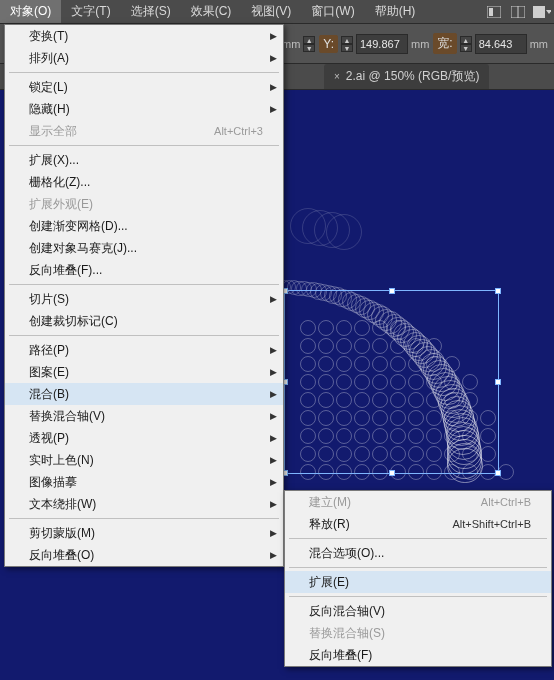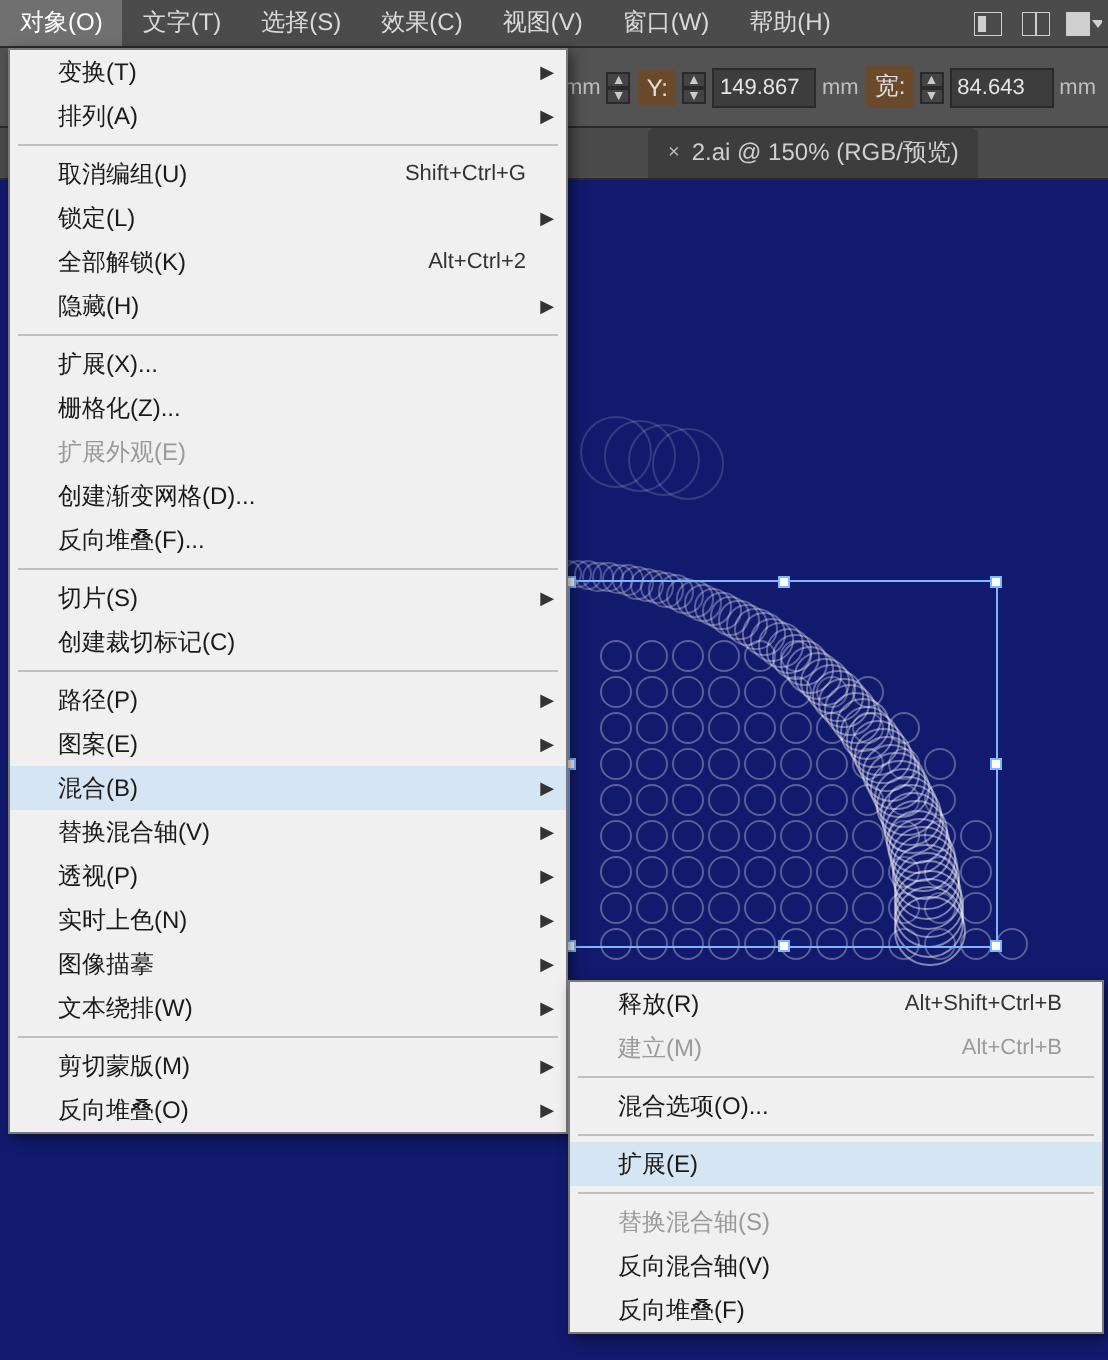--- a/index.html
+++ b/index.html
@@ -280,49 +280,48 @@
   <div class="mi">
       <span>变换(T)</span>
       <span class="arr">▶</span>
     </div>
   <div class="mi">
       <span>排列(A)</span>
       <span class="arr">▶</span>
     </div>
   <div class="sep"></div>
   <div class="mi">
-      <span>取消编组(U)</span>
-      <span class="sc">Shift+Ctrl+G</span>
-    </div>
-  <div class="mi">
       <span>锁定(L)</span>
       <span class="arr">▶</span>
     </div>
   <div class="mi">
-      <span>全部解锁(K)</span>
-      <span class="sc">Alt+Ctrl+2</span>
-    </div>
-  <div class="mi">
       <span>隐藏(H)</span>
       <span class="arr">▶</span>
+    </div>
+  <div class="mi disabled">
+      <span>显示全部</span>
+      <span class="sc">Alt+Ctrl+3</span>
     </div>
   <div class="sep"></div>
   <div class="mi">
       <span>扩展(X)...</span>
     </div>
   <div class="mi">
       <span>栅格化(Z)...</span>
     </div>
   <div class="mi disabled">
       <span>扩展外观(E)</span>
     </div>
   <div class="mi">
       <span>创建渐变网格(D)...</span>
     </div>
   <div class="mi">
+      <span>创建对象马赛克(J)...</span>
+    </div>
+  <div class="mi">
       <span>反向堆叠(F)...</span>
     </div>
   <div class="sep"></div>
   <div class="mi">
       <span>切片(S)</span>
       <span class="arr">▶</span>
     </div>
   <div class="mi">
       <span>创建裁切标记(C)</span>
     </div>
@@ -364,39 +363,39 @@
       <span>剪切蒙版(M)</span>
       <span class="arr">▶</span>
     </div>
   <div class="mi">
       <span>反向堆叠(O)</span>
       <span class="arr">▶</span>
     </div>
 </div>
 
 <div class="menu menu-sub">
-  <div class="mi">
-      <span>释放(R)</span>
-      <span class="sc">Alt+Shift+Ctrl+B</span>
-    </div>
   <div class="mi disabled">
       <span>建立(M)</span>
       <span class="sc">Alt+Ctrl+B</span>
     </div>
+  <div class="mi">
+      <span>释放(R)</span>
+      <span class="sc">Alt+Shift+Ctrl+B</span>
+    </div>
   <div class="sep"></div>
   <div class="mi">
       <span>混合选项(O)...</span>
     </div>
   <div class="sep"></div>
   <div class="mi hover">
       <span>扩展(E)</span>
     </div>
   <div class="sep"></div>
+  <div class="mi">
+      <span>反向混合轴(V)</span>
+    </div>
   <div class="mi disabled">
       <span>替换混合轴(S)</span>
     </div>
   <div class="mi">
-      <span>反向混合轴(V)</span>
-    </div>
-  <div class="mi">
       <span>反向堆叠(F)</span>
     </div>
 </div>
 
 </body></html>

